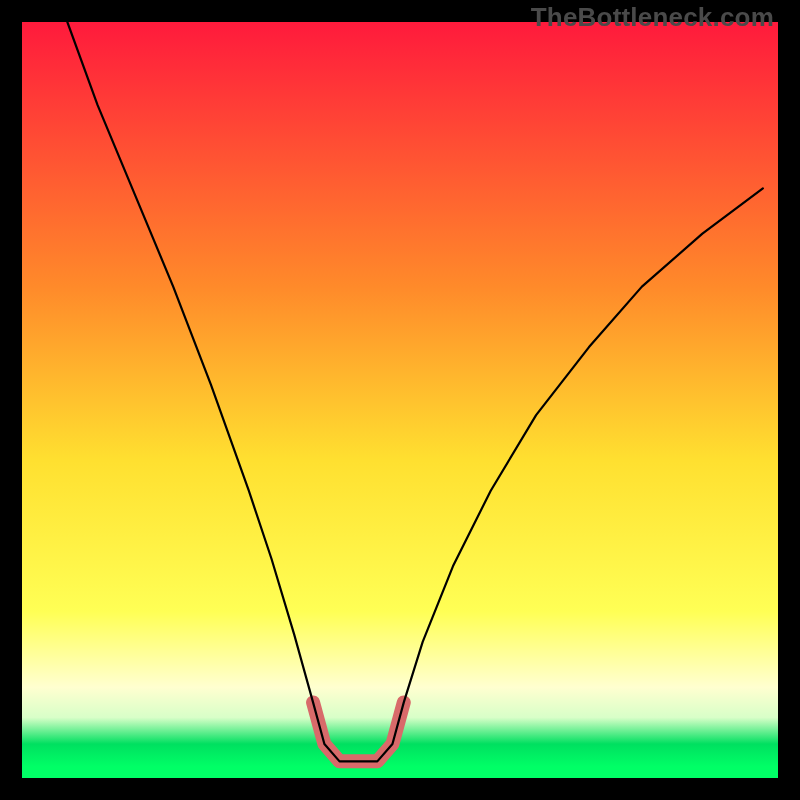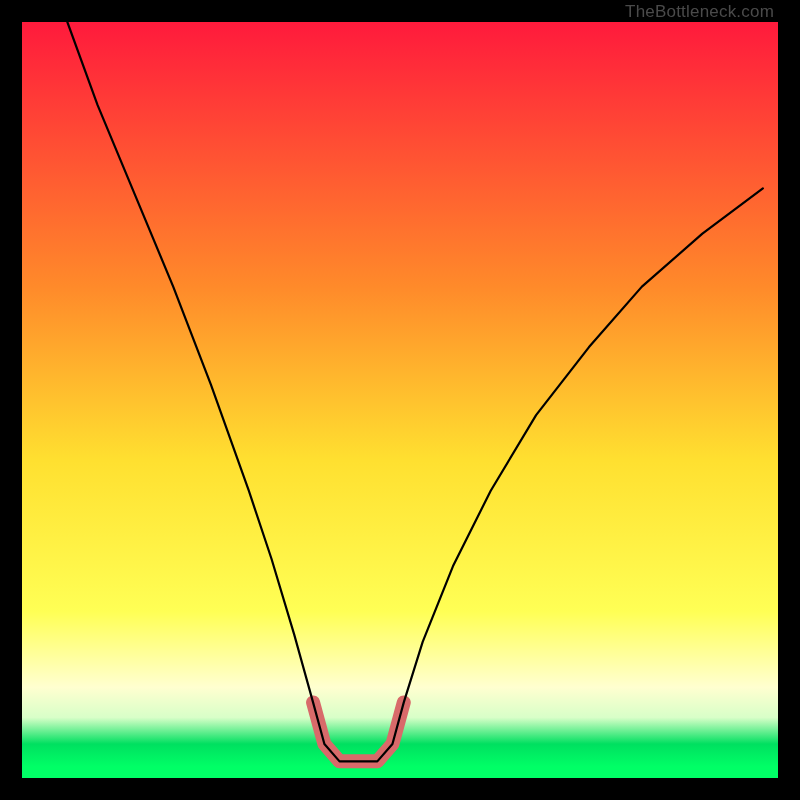--- a/index.html
+++ b/index.html
@@ -26,22 +26,22 @@
   }
   .gradient {
     position: absolute;
     inset: 0;
   }
   .watermark {
     position: absolute;
     top: 2px;
     right: 26px;
     color: #4a4a4a;
-    font-size: 17px;
-    font-weight: 400;
+    font-size: 26px;
+    font-weight: 700;
     letter-spacing: 0.2px;
     text-align: center;
   }
   svg {
     position: absolute;
     inset: 0;
   }
 </style>
 </head>
 <body>

